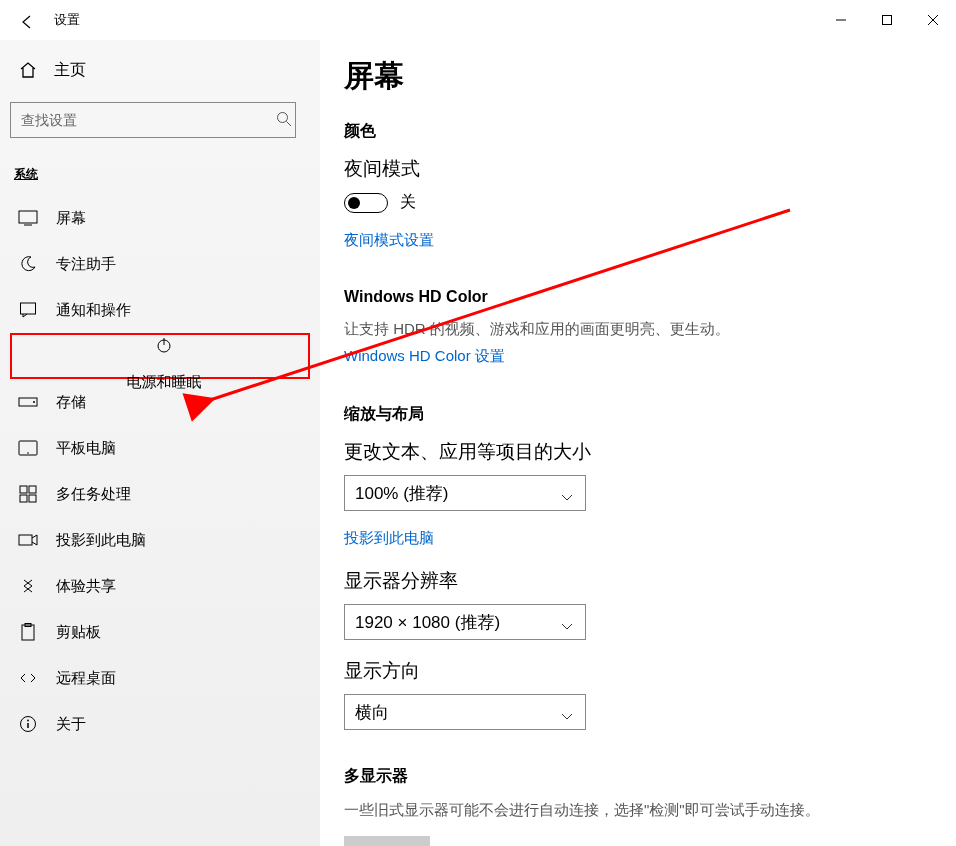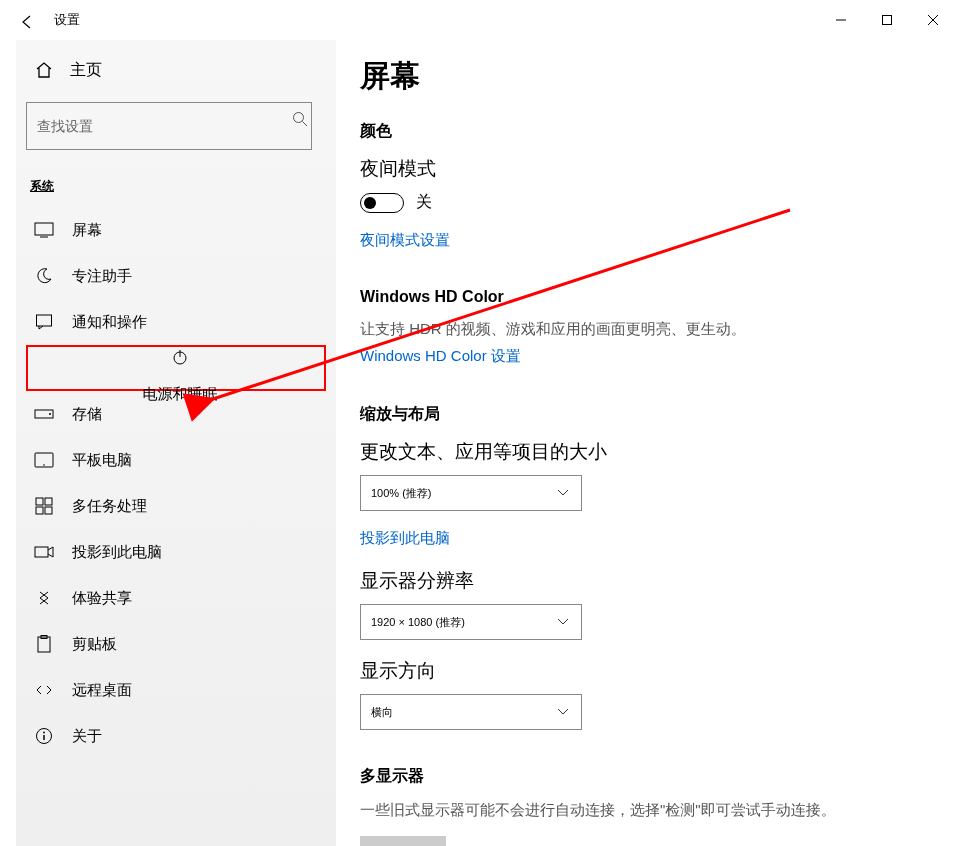--- a/index.html
+++ b/index.html
@@ -4,41 +4,41 @@
 <style>
   * { box-sizing: border-box; margin: 0; padding: 0; }
   html, body { width: 956px; height: 846px; font-family: "Microsoft YaHei", "Segoe UI", sans-serif; background: #fff; color: #000; overflow: hidden; }
   .titlebar { height: 40px; display: flex; align-items: center; }
   .titlebar .left { display: flex; align-items: flex-end; gap: 20px; padding-left: 20px; }
   .titlebar .back { width: 14px; height: 14px; display: flex; align-items: center; justify-content: center; cursor: pointer; }
   .titlebar .title { font-size: 13px; }
   .titlebar .right { margin-left: auto; display: flex; }
   .win-btn { width: 46px; height: 40px; display: flex; align-items: center; justify-content: center; cursor: pointer; }
   .app { display: flex; height: calc(846px - 40px); }
-  .sidebar { width: 320px; padding: 10px 10px 0 10px; background: linear-gradient(to bottom, #f7f7f7, #efefef); overflow-y: auto; margin-left: 16px; }
+  .sidebar { width: 320px; padding: 10px 10px 0 10px; background: linear-gradient(to bottom, #f7f7f7, #efefef); overflow-y: auto; }
   .home-row { display: flex; align-items: center; gap: 16px; height: 40px; padding-left: 8px; cursor: pointer; }
   .search-wrap { margin-top: 12px; position: relative; }
-  .search-input { width: 286px; height: 48px; border: 1px solid #888; background: transparent; padding: 0 34px 0 10px; font-size: 14px; outline: none; }
+  .search-input { width: 286px; height: 36px; border: 1px solid #888; background: transparent; padding: 0 34px 0 10px; font-size: 14px; outline: none; }
   .search-input::placeholder { color: #666; }
   .search-icon { position: absolute; right: 18px; top: 9px; }
   .group-label { font-size: 12px; font-weight: 600; margin: 28px 0 12px 4px; text-decoration: underline; }
   .nav { list-style: none; }
   .nav-item { display: flex; align-items: center; gap: 18px; height: 46px; padding-left: 8px; font-size: 15px; cursor: pointer; }
   .nav-item.highlight { border: 2px solid #f00; flex-direction: column; }
   .icon { width: 20px; height: 20px; display: inline-flex; align-items: center; justify-content: center; flex-shrink: 0; }
   .main { flex: 1; padding: 16px 30px 0 24px; overflow-y: auto; }
   .main h1 { font-size: 30px; font-weight: 600; margin-bottom: 24px; }
   .section-title-lg { font-size: 16px; font-weight: 600; margin-top: 8px; margin-bottom: 14px; }
   .field-label { font-size: 19px; margin-bottom: 10px; }
   .toggle-row { display: flex; align-items: center; gap: 12px; margin-bottom: 18px; }
   .toggle { width: 44px; height: 20px; border: 1px solid #000; border-radius: 10px; position: relative; cursor: pointer; }
   .toggle .knob { width: 12px; height: 12px; background: #000; border-radius: 50%; position: absolute; left: 3px; top: 3px; }
   .link { color: #0066cc; font-size: 15px; cursor: pointer; display: inline-block; }
   .desc { font-size: 15px; color: #555; margin-bottom: 8px; }
-  .select { width: 222px; height: 36px; border: 1px solid #888; display: flex; align-items: center; padding: 0 10px; font-size: 11px; cursor: pointer; margin-bottom: 18px; position: relative; }
+  .select { width: 242px; height: 36px; border: 1px solid #888; display: flex; align-items: center; padding: 0 10px; font-size: 17px; cursor: pointer; margin-bottom: 18px; position: relative; }
   .select .chev { position: absolute; right: 12px; top: 12px; }
   .btn { display: inline-block; min-width: 86px; height: 36px; background: #ccc; border: none; font-size: 15px; cursor: pointer; padding: 0 16px; }
   .spacer-md { height: 30px; }
   svg.arrow-anno { position: absolute; pointer-events: none; top: 0; left: 0; }
 </style>
 </head>
 <body>
 
 <div class="titlebar">
   <div class="left">

